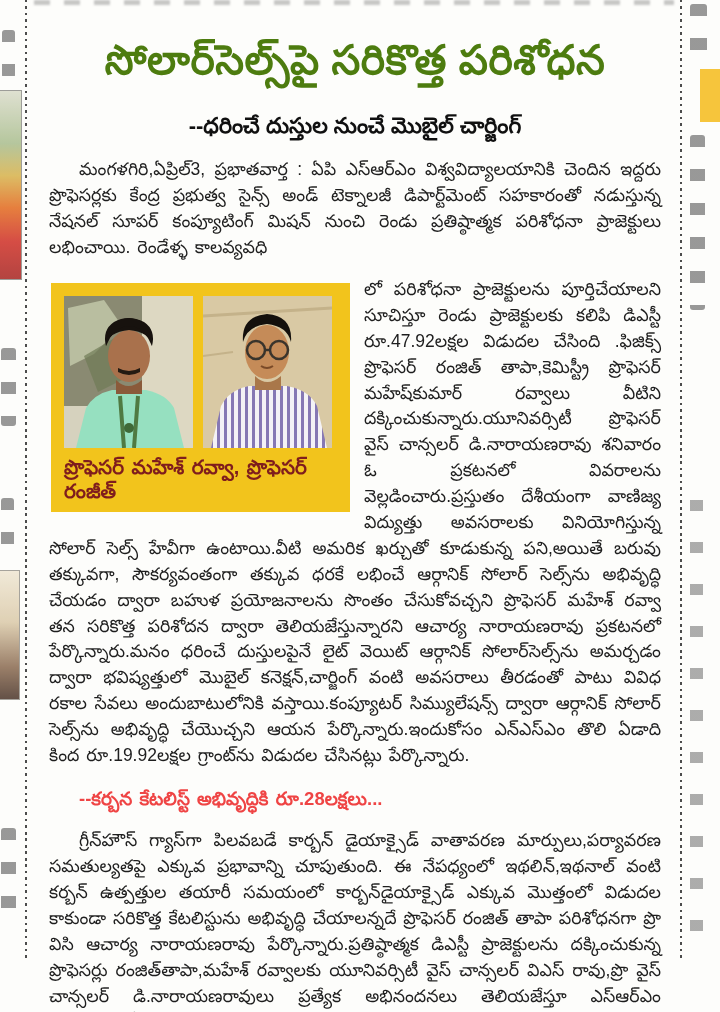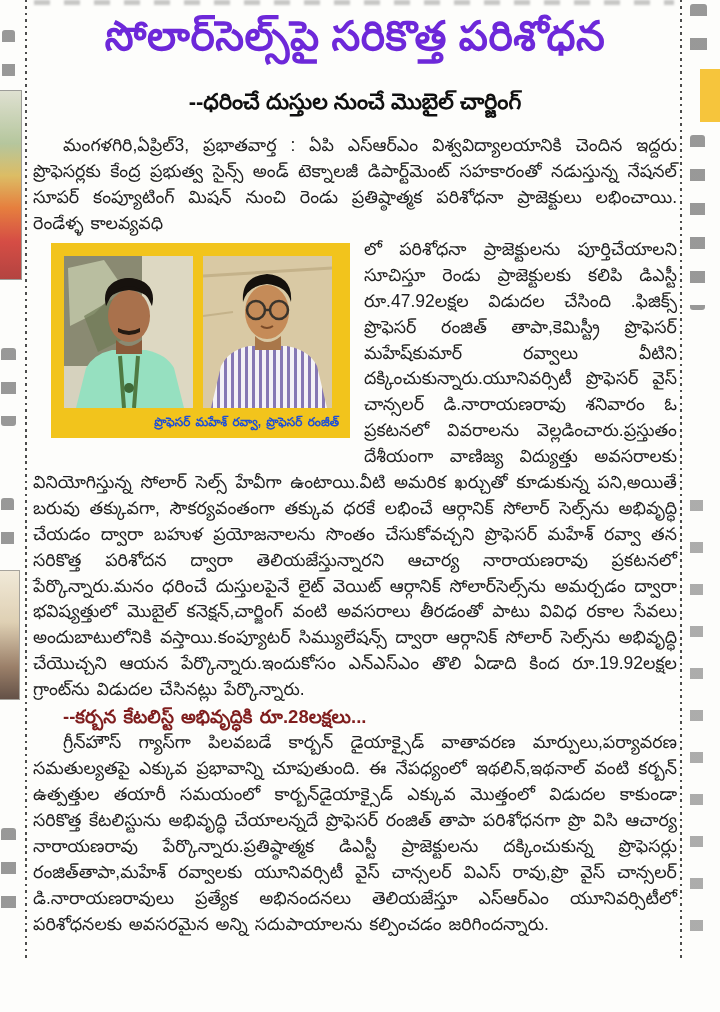--- a/index.html
+++ b/index.html
@@ -59,38 +59,38 @@
   }
   .subhead{
     margin:18px 10px 0; text-align:center;
     font-size:22px; font-weight:bold; color:#101010; line-height:1.45;
   }
   .body-copy{
     margin-top:16px; font-size:17.5px; line-height:1.48;
     text-align:justify; color:#1e1e1e;
     word-spacing:2px;
   }
-  .body-copy p{margin:0;}
+  .body-copy p{margin:16px;}
   .indent{text-indent:30px;}
   .section-heading{
     font-weight:bold; font-size:18.5px; text-indent:30px; margin-top:3px;
-    color:#7f1d1d;
+    color:#ef4444;
   }
 
   
   .photo-panel{
     float:left; width:299px;
     margin:6px 14px 6px 18px; padding:13px 11px 4px 13px;
     box-sizing:border-box;
   }
   .photo-row{display:flex; gap:10px;}
   .portrait{width:129px; height:152px; display:block; flex:0 0 auto;}
   .photo-caption{
-    text-align:right; font-weight:bold; font-size:12px;
-    color:#1d4ed8; padding:7px 0 5px; line-height:1.2;
+    text-align:left; font-weight:bold; font-size:20px;
+    color:#7f1d1d; padding:7px 0 5px; line-height:1.2;
   }
 </style>
 </head>
 <body>
 
 <div class="page">
 
   <div class="top-smudge"></div>
 
   <div class="frag glyph-marks lm-frag1"></div>
@@ -103,21 +103,21 @@
   <div class="v-dotted left"></div>
   <div class="v-dotted right"></div>
 
   <div class="frag glyph-marks rm-frag1"></div>
   <div class="frag rm-orange" id="rm-orange" style="background: rgb(245, 187, 26);"></div>
   <div class="frag glyph-marks rm-frag2"></div>
   <div class="frag rm-frag3"></div>
 
   <div class="main">
 
-    <h1 class="headline" id="headline" style="color: #6d28d9;">సోలార్‌సెల్స్‌పై సరికొత్త పరిశోధన</h1>
+    <h1 class="headline" id="headline" style="color: #4d7c0f; margin-top: 24px;">సోలార్‌సెల్స్‌పై సరికొత్త పరిశోధన</h1>
 
     <div class="subhead">--ధరించే దుస్తుల నుంచే మొబైల్ చార్జింగ్</div>
 
 
     <div class="body-copy">
 
       <p class="indent">మంగళగిరి,ఏప్రిల్3, ప్రభాతవార్త : ఏపి ఎస్ఆర్ఎం విశ్వవిద్యాలయానికి చెందిన ఇద్దరు ప్రొఫెసర్లకు కేంద్ర ప్రభుత్వ సైన్స్ అండ్ టెక్నాలజీ డిపార్ట్‌మెంట్ సహకారంతో నడుస్తున్న నేషనల్ సూపర్ కంప్యూటింగ్ మిషన్ నుంచి రెండు ప్రతిష్ఠాత్మక పరిశోధనా ప్రాజెక్టులు లభించాయి. రెండేళ్ళ కాలవ్యవధి</p>
 
       <div class="photo-panel" id="photo-panel" style="background: rgb(242, 196, 28);">
         <div class="photo-row">

